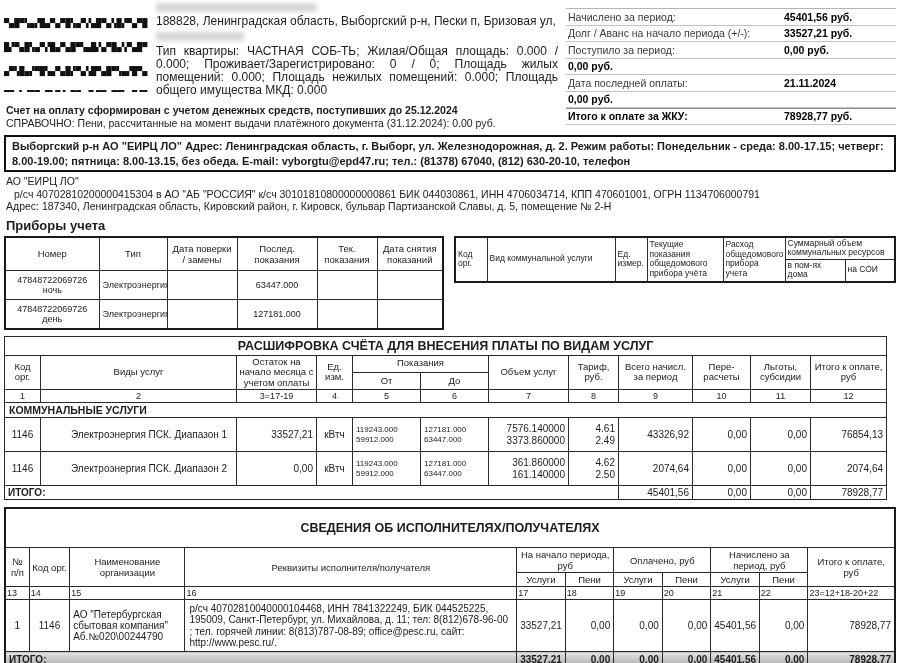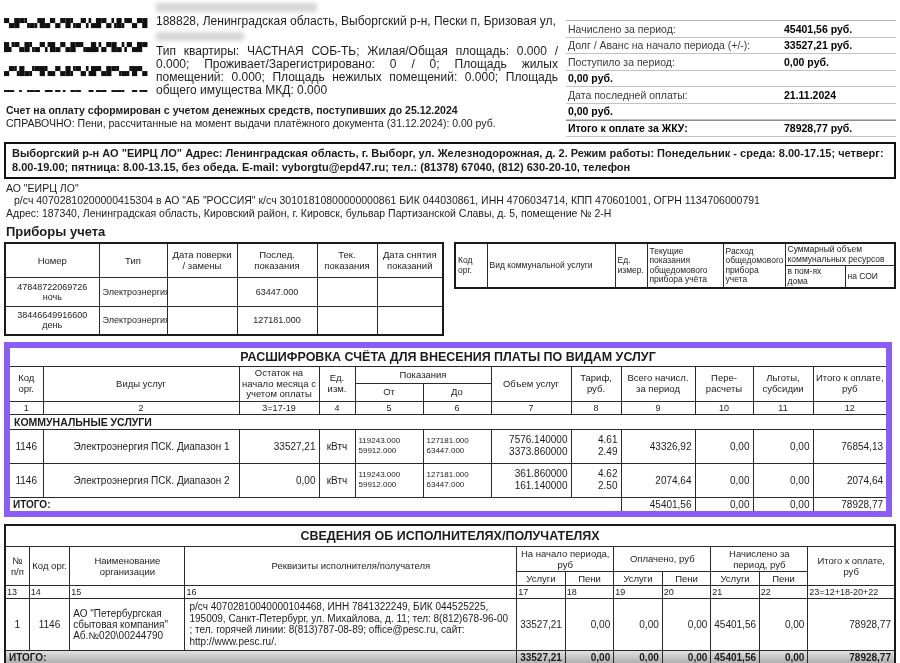--- a/index.html
+++ b/index.html
@@ -14,21 +14,21 @@
   .qr { width:148px; height:90px; overflow:hidden; font-family:"DejaVu Sans Mono", monospace; font-size:8.5px; line-height:8px; color:#111; white-space:pre; user-select:none; padding-top:1px; }
   .addr-col { flex:1; padding:0 8px 0 4px; font-size:12px; line-height:13px; }
   .blur-bar { height:9px; background:#8a8a8a; opacity:.35; filter:blur(2px); border-radius:2px; margin:1px 0 3px 0; }
   .blur-bar.w40 { width:40%; }
   .blur-bar.w22 { width:22%; margin-top:4px; }
   .addr-line { margin-bottom:2px; text-align:justify; }
   .apt-info { text-align:justify; margin-top:4px; }
   .notes { font-size:10.5px; line-height:13px; margin-top:7px; padding-left:2px; }
   .notes .bold { font-weight:bold; }
 
-  .summary { width:330px; border-top:1px solid #b5b5b5; margin-top:18px; }
+  .summary { width:330px; border-top:1px solid #b5b5b5; margin-top:6px; }
   .sum-row { display:flex; align-items:center; min-height:16.5px; border-bottom:1px solid #c3c3c3; font-size:10.5px; padding:1px 2px; }
   .sum-row .lbl { flex:1; color:#3a3a3a; }
   .sum-row .val { width:110px; font-weight:bold; color:#000; }
   .sum-row.total { border-top:1px solid #8f8f8f; }
   .sum-row.total .lbl { font-weight:bold; color:#000; }
 
   
   .agent-box { border:2px solid #111; margin-top:5px; padding:2px 6px; font-weight:bold; font-size:11px; line-height:14.5px; }
   .agent-details { font-size:10.5px; line-height:12.5px; margin-top:3px; padding-left:2px; }
   .agent-details .ind { padding-left:8px; }
@@ -38,37 +38,37 @@
   .meters-wrap { display:flex; gap:10px; align-items:flex-start; }
   table { border-collapse:collapse; table-layout:fixed; }
   th, td { border:1px solid #2a2a2a; font-size:10px; padding:1px 3px; vertical-align:middle; font-weight:normal; overflow:hidden; }
   .meters-table { width:438px; border:2px solid #1a1a1a; }
   .meters-table th { font-size:9.5px; height:34px; line-height:11px; }
   .meters-table td { text-align:center; height:29px; font-size:9px; line-height:10px; }
   .house-table { width:440px; border:2px solid #1a1a1a; }
   .house-table th { font-size:8.5px; line-height:9.5px; text-align:left; padding:1px 2px; }
 
   
-  .svc-table { width:832px; margin-top:6px; border:6px solid #8b5cf6; }
+  .svc-table { width:832px; margin-top:6px; border:1px solid #8b5cf6; }
   .svc-table .title-cell { font-weight:bold; font-size:12.5px; text-align:center; padding:2px; }
   .svc-table th { font-size:9.5px; line-height:10.5px; text-align:center; padding:1px 2px; }
   .svc-table .num-row td { text-align:center; font-size:9px; padding:0 2px; height:13px; }
   .svc-table .sec-row td { font-weight:bold; font-size:10.5px; padding:1px 4px; height:14px; }
   .svc-table td { font-size:10px; }
   .svc-table .srv { padding-left:30px; }
   .money { text-align:right; }
   .center { text-align:center; }
   .two-line div { font-size:8px; line-height:10px; text-align:left; }
   .two-line-r div { font-size:10px; line-height:12px; text-align:right; }
   .svc-row td { height:34px; }
   .itogo-lbl { font-weight:bold; font-size:10.5px; }
 
   
   .prov-table { width:892px; margin-top:7px; border:2px solid #1a1a1a; }
-  .prov-table .title-cell { font-weight:bold; font-size:12.5px; text-align:center; padding:3px; }
+  .prov-table .title-cell { font-weight:bold; font-size:12.5px; text-align:center; padding:12px; }
   .prov-table th { font-size:9.5px; line-height:11px; text-align:center; padding:1px 2px; }
   .prov-table .num-row td { font-size:9px; padding:0 1px; height:13px; }
   .prov-table .formula { font-size:7.5px; }
   .prov-table td { font-size:10px; }
   .org-name { font-size:9px; line-height:11px; text-align:left; }
   .details-cell { font-size:9px; line-height:11.5px; text-align:left; padding:1px 4px; }
   .prov-row td { height:52px; vertical-align:middle; }
   .prov-foot td { background:linear-gradient(#e3e3e3,#a9a9a9); font-weight:bold; height:16px; }
 </style>
 </head>
@@ -164,21 +164,21 @@
       </tr>
       <tr>
         <td>47848722069726 ночь</td>
         <td>Электроэнергия</td>
         <td></td>
         <td>63447.000</td>
         <td></td>
         <td></td>
       </tr>
       <tr>
-        <td>38446649916600 день</td>
+        <td>47848722069726 день</td>
         <td>Электроэнергия</td>
         <td></td>
         <td>127181.000</td>
         <td></td>
         <td></td>
       </tr>
     </tbody>
       </table>
 
     <table class="house-table">

